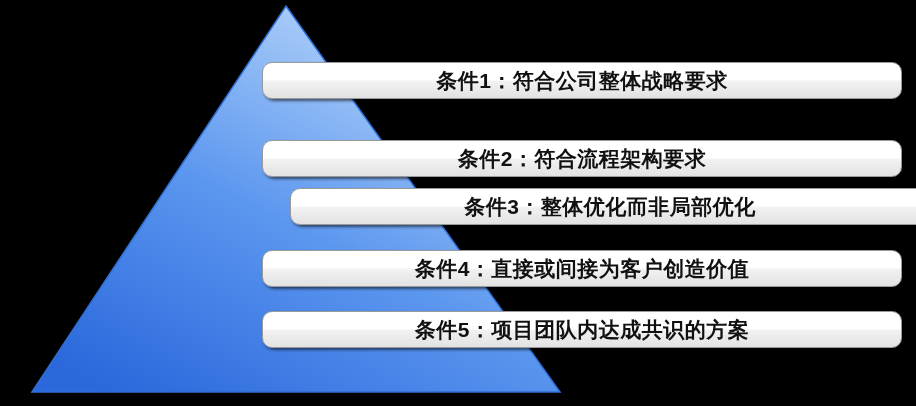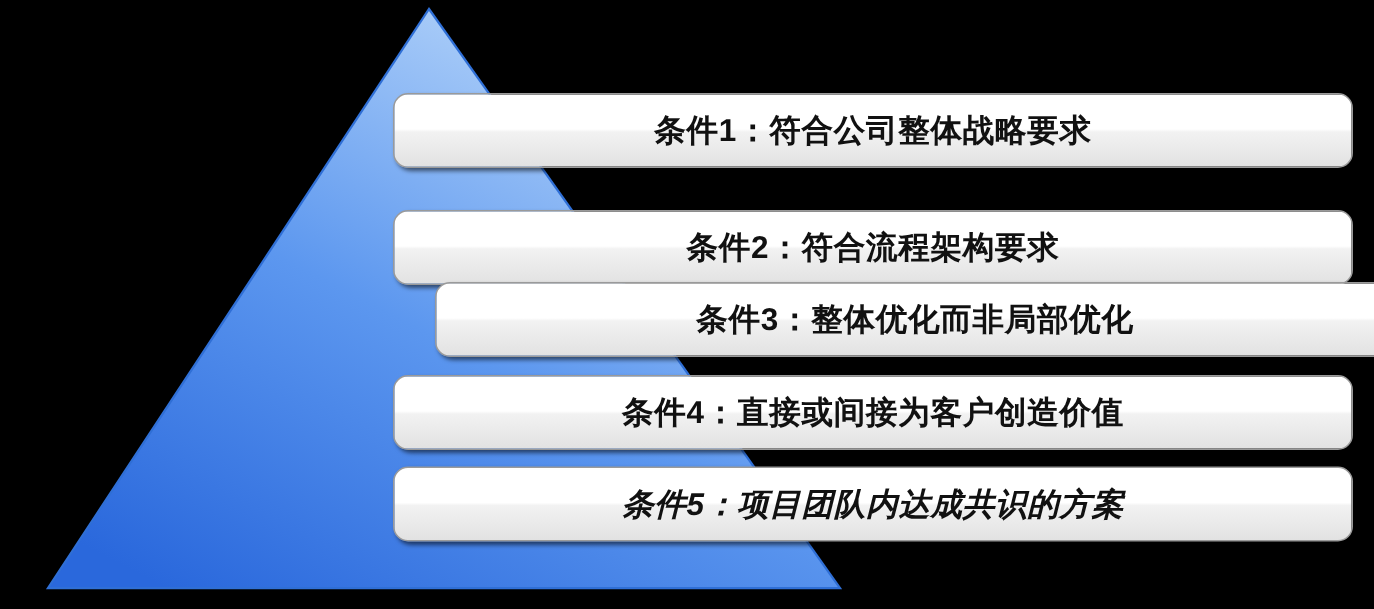--- a/index.html
+++ b/index.html
@@ -28,21 +28,21 @@
     top: 0;
     width: 916px;
     height: 406px;
   }
 
   
   .bar {
     position: absolute;
     left: 262px;
     width: 640px;
-    height: 50px;
+    height: 37px;
     border-radius: 10px;
     background: linear-gradient(to bottom, #ffffff 0%, #ffffff 48%, #f2f2f2 52%, #e2e2e2 100%);
     border: 1px solid #9a9a9a;
     box-sizing: border-box;
     box-shadow: 2px 2px 3px rgba(0,0,0,0.55);
     display: flex;
     align-items: center;
     justify-content: center;
   }
   .bar-label {
@@ -52,21 +52,21 @@
     color: #111111;
     letter-spacing: 0.5px;
     white-space: nowrap;
     line-height: 1;
   }
 
   .bar-1 { top: 62px; }
   .bar-2 { top: 140px; text-align: center; }
   .bar-3 { top: 188px; margin-left: 28px; }
   .bar-4 { top: 250px; }
-  .bar-5 { top: 311px; font-style: italic; }
+  .bar-5 { top: 311px; }
 </style>
 </head>
 <body>
 
 <div id="diagram">
 
   <svg class="pyramid-svg" viewBox="0 0 916 406" preserveAspectRatio="none">
     <defs>
       <linearGradient id="pyrGrad" x1="0" y1="1" x2="1" y2="0">
         <stop offset="0%" stop-color="#1f62d8"></stop>

